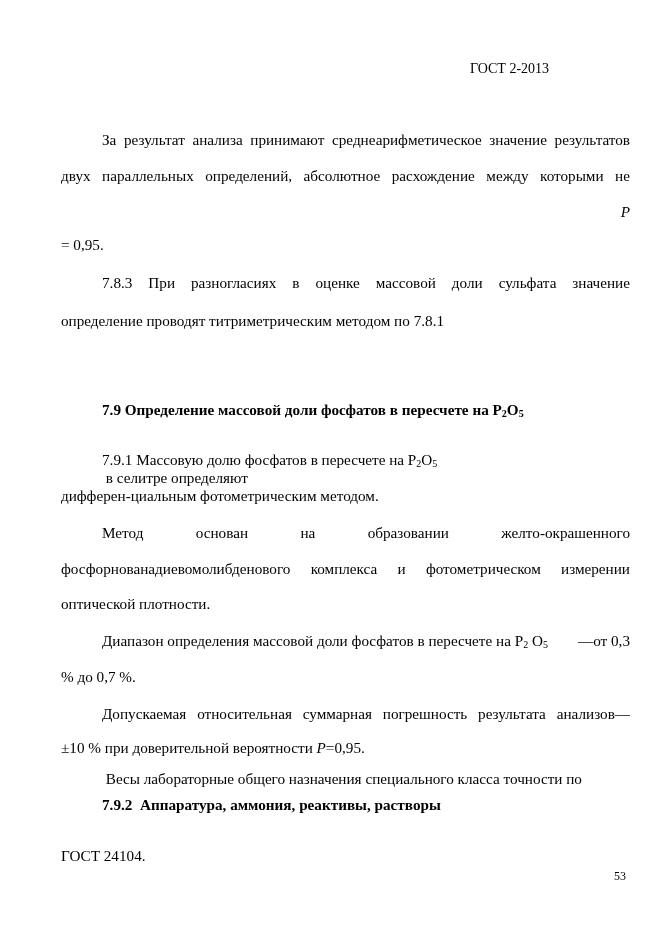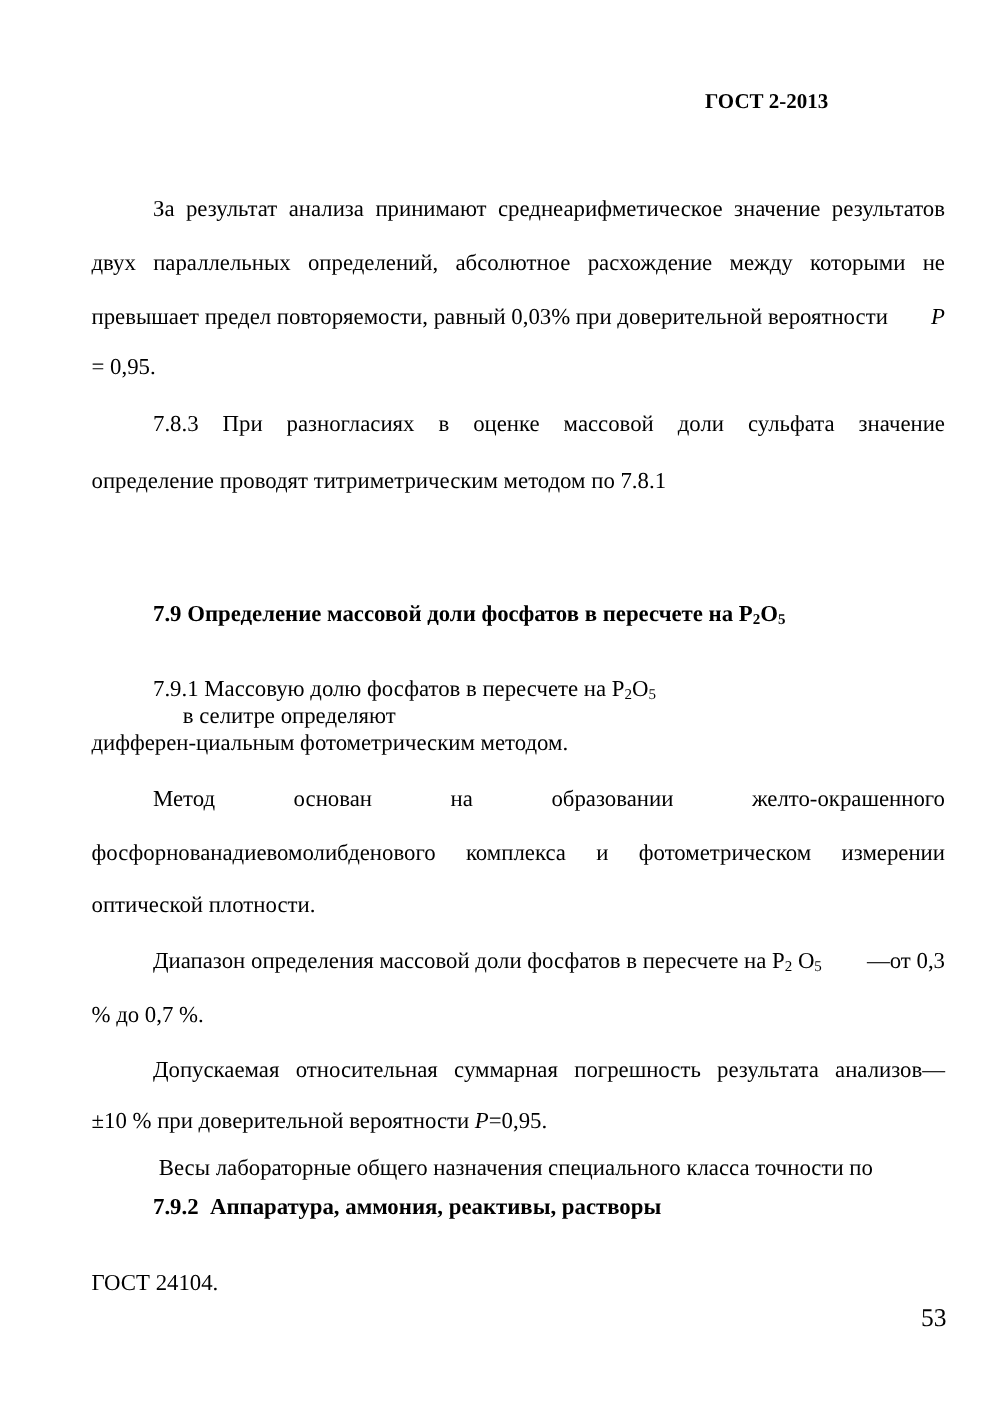--- a/index.html
+++ b/index.html
@@ -4,41 +4,41 @@
   <style>
     html, body { margin: 0; padding: 0; background: #ffffff; }
     body { width: 661px; height: 935px; position: relative; overflow: hidden;
            font-family: "Liberation Serif", "DejaVu Serif", serif; color: #000; }
     .ln { position: absolute; left: 61px; width: 569px; font-size: 15.2px; line-height: 18px; white-space: nowrap; }
     .j { text-align: justify; text-align-last: justify; white-space: normal; }
     .ind { left: 102px; width: 528px; }
     .b { font-weight: bold; margin-top: 20px; }
     .i { font-style: italic; }
     sub { font-size: 10px; vertical-align: -2px; line-height: 0; }
-    #hdr { position: absolute; left: 470px; top: 61px; font-size: 14px; font-weight: bold; }
-    #pnum { position: absolute; left: 614px; top: 869px; font-size: 17px; }
+    #hdr { position: absolute; left: 470px; top: 61px; font-size: 14px; font-weight: normal; }
+    #pnum { position: absolute; left: 614px; top: 869px; font-size: 12px; }
   </style>
 </head>
 <body>
 
 <div id="hdr">ГОСТ 2-2013</div>
 
 <div class="ln ind j" style="top:131px">За результат анализа принимают среднеарифметическое значение результатов</div>
 <div class="ln j" style="top:167px">двух параллельных определений, абсолютное расхождение между которыми не</div>
-<div class="ln" style="top:203px"><span>превышает предел  повторяемости, равный 0,03% при доверительной вероятности </span><span class="i" style="position:absolute; right:0;">P</span></div>
+<div class="ln" style="top:203px"><span class="i" style="position:absolute; right:0;">P</span></div>
 <div class="ln" style="top:236px">= 0,95.</div>
 
 <div class="ln ind j" style="top:274px">7.8.3 При разногласиях в оценке массовой доли сульфата значение</div>
 <div class="ln" style="top:312px">определение проводят титриметрическим методом по 7.8.1</div>
 
 <div class="ln ind b" style="top:381px"><span>7.9  Определение массовой доли фосфатов в пересчете на P</span><sub>2</sub><span>O</span><sub>5</sub></div>
 
 <div class="ln ind" style="top:451px; display:flex; justify-content:space-between;flex-direction:column;">
   <span><span>7.9.1 Массовую долю фосфатов в пересчете на P</span><sub>2</sub><span>O</span><sub>5</sub></span>
-  <span style="white-space:pre;margin-left:16px;"> в селитре определяют</span>
+  <span style="white-space:pre;"> в селитре определяют</span>
 </div>
 <div class="ln" style="top:487px">дифферен-циальным фотометрическим методом.</div>
 
 <div class="ln ind j" style="top:524px">Метод основан на образовании желто-окрашенного</div>
 <div class="ln j" style="top:560px">фосфорнованадиевомолибденового комплекса и фотометрическом измерении</div>
 <div class="ln" style="top:595px">оптической плотности.</div>
 
 <div class="ln ind" style="top:632px; white-space:pre;"><span>Диапазон определения массовой доли фосфатов в пересчете на P</span><sub>2</sub><span> O</span><sub>5</sub><span style="position:absolute; right:0;">  —от 0,3</span></div>
 <div class="ln" style="top:668px">% до 0,7 %.</div>
 

